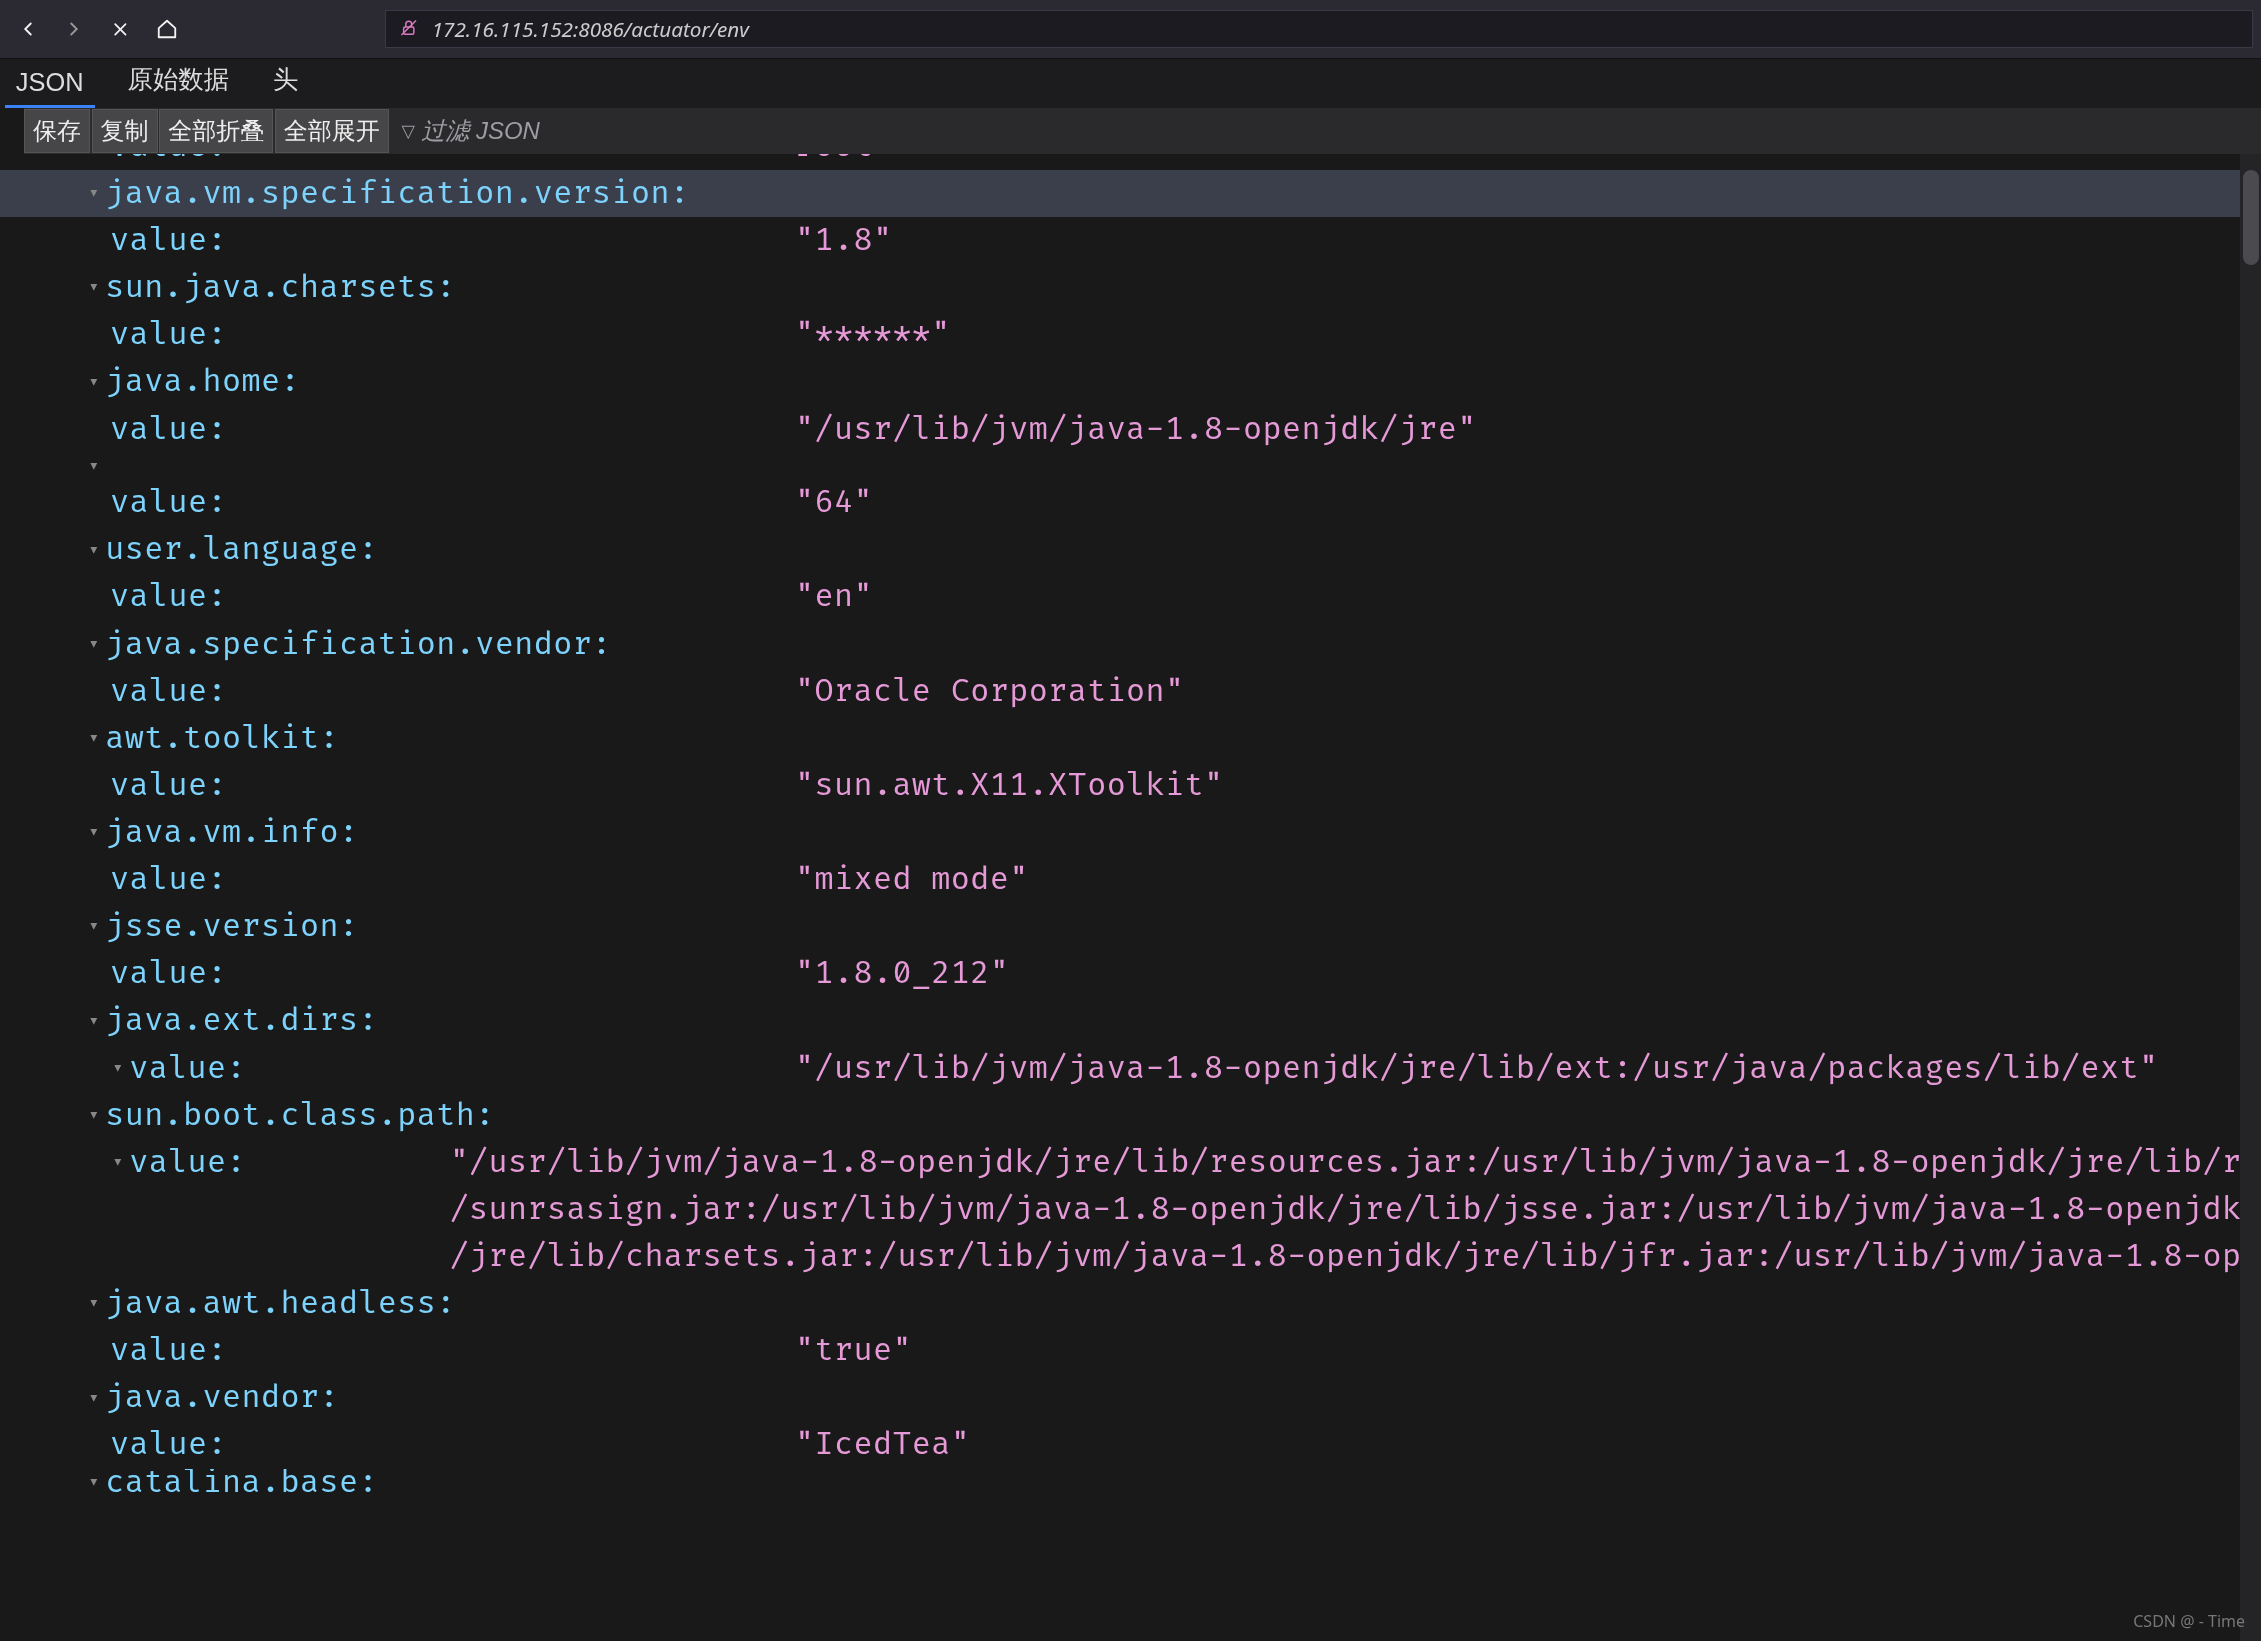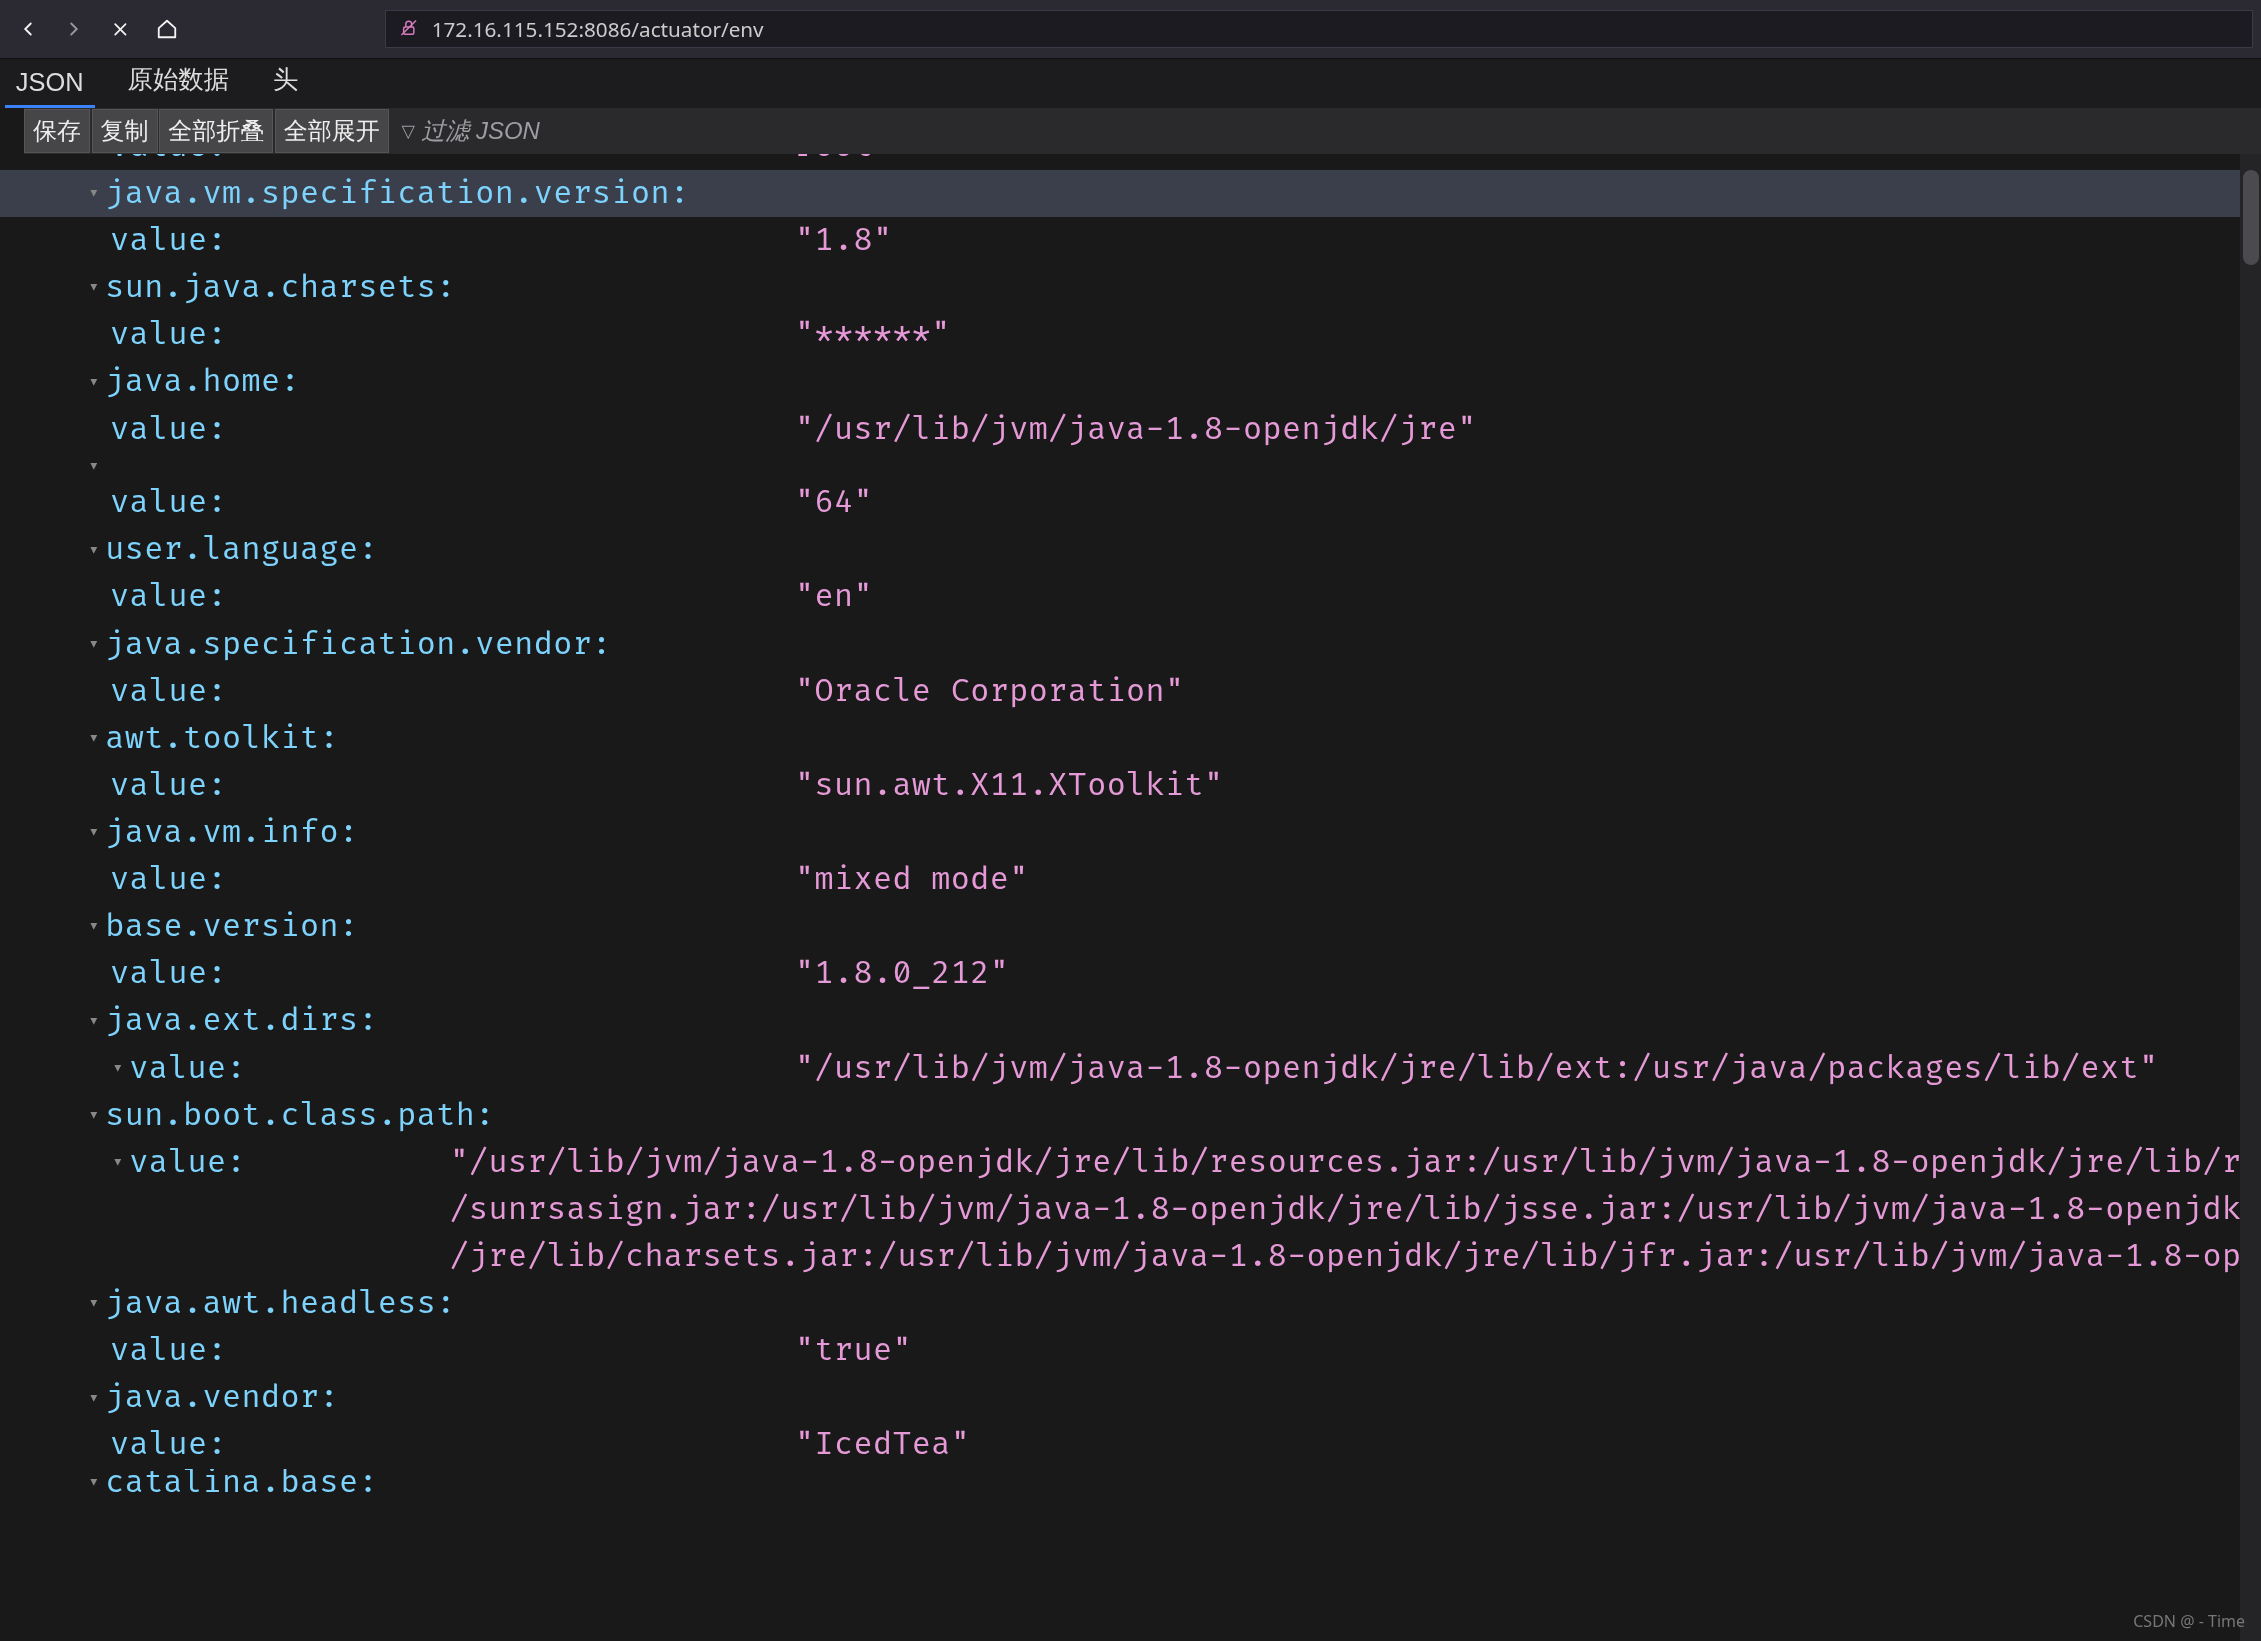--- a/index.html
+++ b/index.html
@@ -37,20 +37,21 @@
       border-radius: 0;
       display: flex;
       align-items: center;
       padding: 0 14.3px;
       margin-left: 191px;
       color: #ccc;
       font-family: system-ui, sans-serif;
       font-size: 20.7px;
       gap: 14.3px;
       border: 0.8px solid #3a3946;
+      font-style: italic;
     }
     .url-bar .lock { color: #d97bc0; font-size: 17.5px; }
 
     
     .tabs-row {
       height: 49px;
       background: #1c1c1e;
       display: flex;
       align-items: flex-end;
       font-family: "Microsoft YaHei","SimHei", sans-serif;
@@ -223,21 +224,21 @@
     <div class="row"><div class="key-cell"><span class="indent pad1"></span><span class="twisty">▾</span></div></div>
     <div class="row"><div class="key-cell"><span class="indent pad2"></span><span class="key-text">value:</span></div><div class="val-cell string">"64"</div></div>
     <div class="row"><div class="key-cell"><span class="indent pad1"></span><span class="twisty">▾</span><span class="key-text">user.language:</span></div></div>
     <div class="row"><div class="key-cell"><span class="indent pad2"></span><span class="key-text">value:</span></div><div class="val-cell string">"en"</div></div>
     <div class="row"><div class="key-cell"><span class="indent pad1"></span><span class="twisty">▾</span><span class="key-text">java.specification.vendor:</span></div></div>
     <div class="row"><div class="key-cell"><span class="indent pad2"></span><span class="key-text">value:</span></div><div class="val-cell string">"Oracle Corporation"</div></div>
     <div class="row"><div class="key-cell"><span class="indent pad1"></span><span class="twisty">▾</span><span class="key-text">awt.toolkit:</span></div></div>
     <div class="row"><div class="key-cell"><span class="indent pad2"></span><span class="key-text">value:</span></div><div class="val-cell string">"sun.awt.X11.XToolkit"</div></div>
     <div class="row"><div class="key-cell"><span class="indent pad1"></span><span class="twisty">▾</span><span class="key-text">java.vm.info:</span></div></div>
     <div class="row"><div class="key-cell"><span class="indent pad2"></span><span class="key-text">value:</span></div><div class="val-cell string">"mixed mode"</div></div>
-    <div class="row"><div class="key-cell"><span class="indent pad1"></span><span class="twisty">▾</span><span class="key-text">base.version:</span></div></div>
+    <div class="row"><div class="key-cell"><span class="indent pad1"></span><span class="twisty">▾</span><span class="key-text">jsse.version:</span></div></div>
     <div class="row"><div class="key-cell"><span class="indent pad2"></span><span class="key-text">value:</span></div><div class="val-cell string">"1.8.0_212"</div></div>
     <div class="row"><div class="key-cell"><span class="indent pad1"></span><span class="twisty">▾</span><span class="key-text">java.ext.dirs:</span></div></div>
     <div class="row"><div class="key-cell"><span style="display: inline-block; width: 110px;"></span><span class="twisty">▾</span><span class="key-text">value:</span></div><div class="val-cell string">"/usr/lib/jvm/java-1.8-openjdk/jre/lib/ext:/usr/java/packages/lib/ext"</div></div>
     <div class="row"><div class="key-cell"><span class="indent pad1"></span><span class="twisty">▾</span><span class="key-text">sun.boot.class.path:</span></div></div>
     <div>
       <div class="row"><div class="key-cell"><span style="display: inline-block; width: 110px;"></span><span class="twisty">▾</span><span class="key-text">value:</span></div><div class="val-cell string">"/usr/lib/jvm/java-1.8-openjdk/jre/lib/resources.jar:/usr/lib/jvm/java-1.8-openjdk/jre/lib/rt</div></div>
       <div class="row"><div class="key-cell"></div><div class="val-cell string">/sunrsasign.jar:/usr/lib/jvm/java-1.8-openjdk/jre/lib/jsse.jar:/usr/lib/jvm/java-1.8-openjdk/</div></div>
       <div class="row"><div class="key-cell"></div><div class="val-cell string">/jre/lib/charsets.jar:/usr/lib/jvm/java-1.8-openjdk/jre/lib/jfr.jar:/usr/lib/jvm/java-1.8-ope</div></div>
     </div>
     <div class="row"><div class="key-cell"><span class="indent pad1"></span><span class="twisty">▾</span><span class="key-text">java.awt.headless:</span></div></div>

